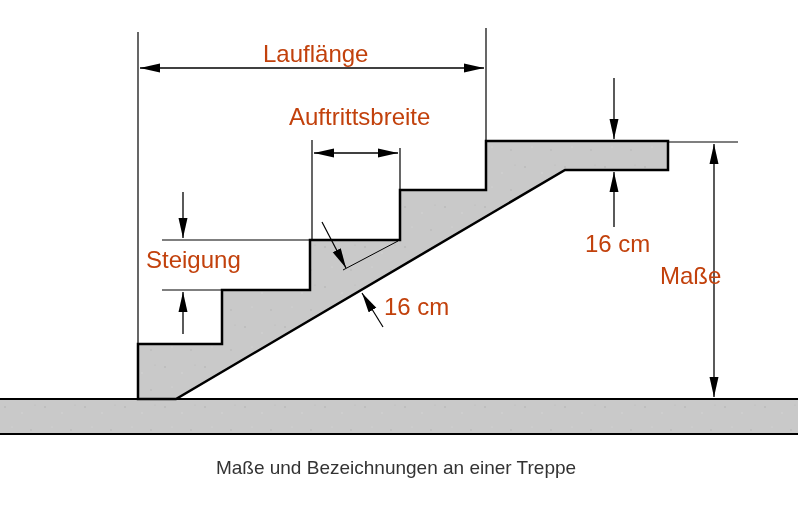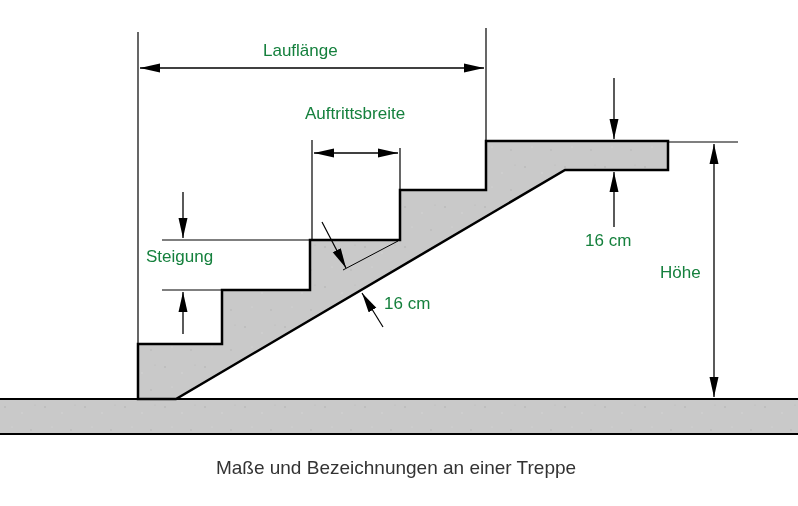--- a/index.html
+++ b/index.html
@@ -1,18 +1,18 @@
 <!DOCTYPE html>
 <html><head>
 <meta charset="utf-8">
 <style>
   html,body{margin:0;padding:0;background:#ffffff;}
   body{width:798px;height:506px;position:relative;overflow:hidden;font-family:"Liberation Sans","DejaVu Sans",sans-serif;}
   svg{position:absolute;left:0;top:0;}
-  .lbl{position:absolute;color:#15803d;font-size:17px;white-space:nowrap;line-height:1;}
+  .lbl{position:absolute;color:#c2410c;font-size:24px;white-space:nowrap;line-height:1;}
   .caption{position:absolute;left:0;width:792px;top:457px;text-align:center;color:#333333;font-size:19px;}
 </style>
 </head>
 <body>
 
 <svg width="798" height="506" viewBox="0 0 798 506">
   <defs>
     <pattern id="concrete" width="40" height="40" patternUnits="userSpaceOnUse">
       <rect width="40" height="40" fill="#c9c9c9"></rect>
       <circle cx="5" cy="7" r="0.8" fill="#b0b0b0"></circle>
@@ -72,19 +72,19 @@
     <line x1="614" y1="78" x2="614" y2="139" marker-end="url(#ahl)"></line>
     <line x1="614" y1="227" x2="614" y2="172" marker-end="url(#ahl)"></line>
   </g>
 
   <g>
     <line x1="714" y1="144" x2="714" y2="397" stroke="#000" stroke-width="1.3" marker-start="url(#ahl)" marker-end="url(#ahl)"></line>
   </g>
 </svg>
 
 <div class="lbl" style="left:263px;top:42px;">Lauflänge</div>
-<div class="lbl" style="left:289px;top:105px;margin-left:16px;">Auftrittsbreite</div>
+<div class="lbl" style="left:289px;top:105px;">Auftrittsbreite</div>
 <div class="lbl" style="left:146px;top:248px;">Steigung</div>
 <div class="lbl" style="left:384px;top:295px;">16 cm</div>
 <div class="lbl" style="left:585px;top:232px;">16 cm</div>
-<div class="lbl" style="left:660px;top:264px;">Höhe</div>
+<div class="lbl" style="left:660px;top:264px;">Maße</div>
 
 <div class="caption">Maße und Bezeichnungen an einer Treppe</div>
 
 </body></html>

